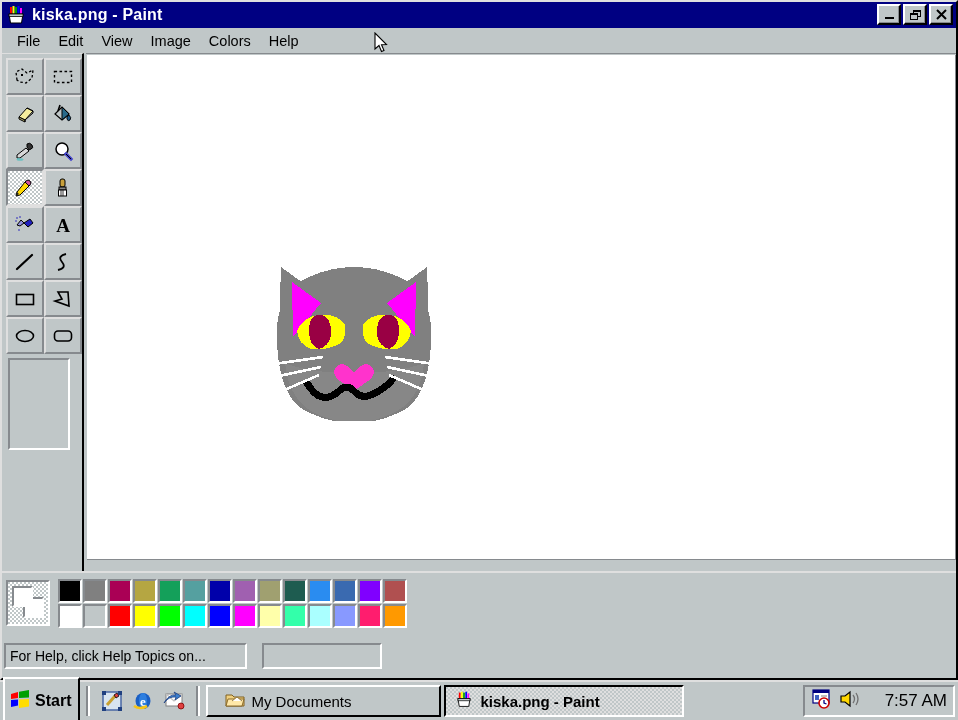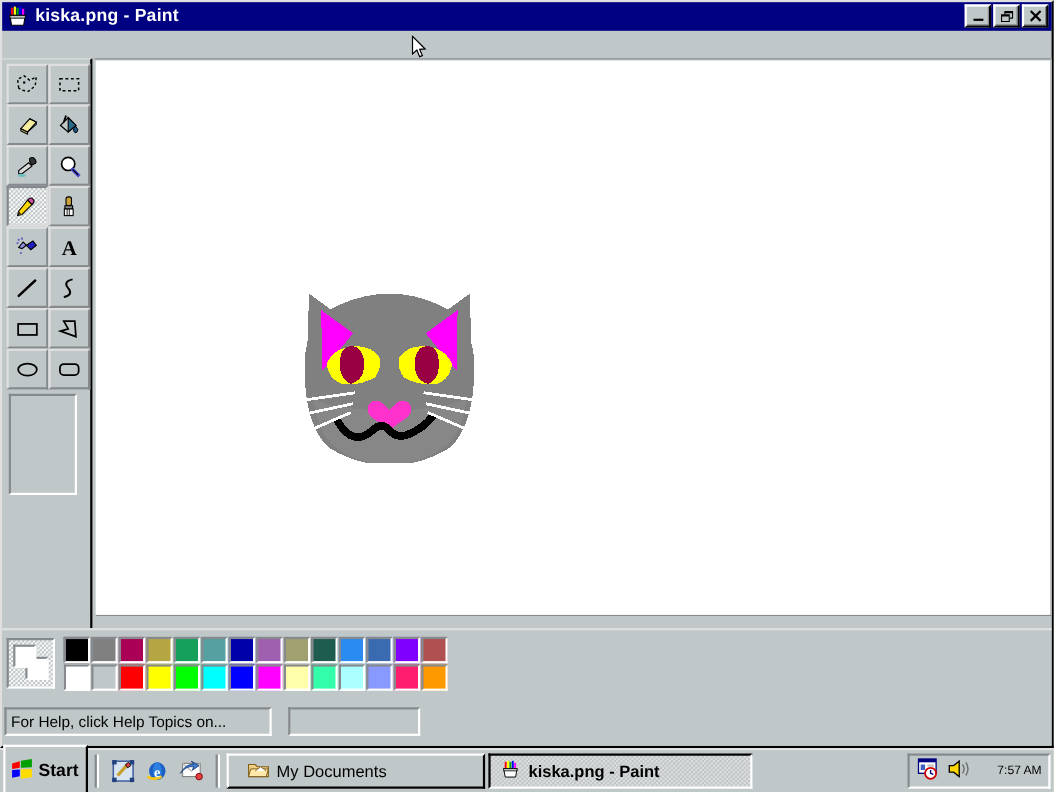--- a/index.html
+++ b/index.html
@@ -333,21 +333,21 @@
     height: 32px;
     display: flex;
     align-items: center;
     gap: 5px;
     padding: 0 6px;
     border-top: 2px solid #868a8e;
     border-left: 2px solid #868a8e;
     border-right: 2px solid #fff;
     border-bottom: 2px solid #fff;
   }
-  .tray-clock { font-size: 11px; color: #000; margin-left: 20px; white-space: nowrap; }
+  .tray-clock { font-size: 17px; color: #000; margin-left: 20px; white-space: nowrap; }
 
   
   #cursor {
     position: absolute;
     left: 374px; top: 32px;
     width: 14px; height: 21px;
     pointer-events: none;
     z-index: 500;
   }
 </style>
@@ -389,20 +389,28 @@
         <span class="tb-btn">
           <span class="tb-glyph">
             <svg width="11" height="11" viewBox="0 0 11 11">
               <path d="M1 1 L10 10 M10 1 L1 10" stroke="#000" stroke-width="2" fill="none"></path>
             </svg>
           </span>
         </span>
       </span>
     </div>
 
+    <div class="menubar">
+      <div class="menu-item">File</div>
+      <div class="menu-item">Edit</div>
+      <div class="menu-item">View</div>
+      <div class="menu-item">Image</div>
+      <div class="menu-item">Colors</div>
+      <div class="menu-item">Help</div>
+    </div>
 
     <div class="workarea">
 
       <div class="toolbox">
         <div class="tool-grid">
 
           <div class="tool-btn">
             <svg width="24" height="22" viewBox="0 0 24 22">
               <path d="M4 14 L3 6 L9 3 L14 7 L20 4 L19 12 L13 17 L7 16 Z" fill="none" stroke="#000" stroke-width="1.3" stroke-dasharray="2.5,2.2"></path>
               <rect x="8" y="8" width="2" height="2" fill="#000"></rect>

